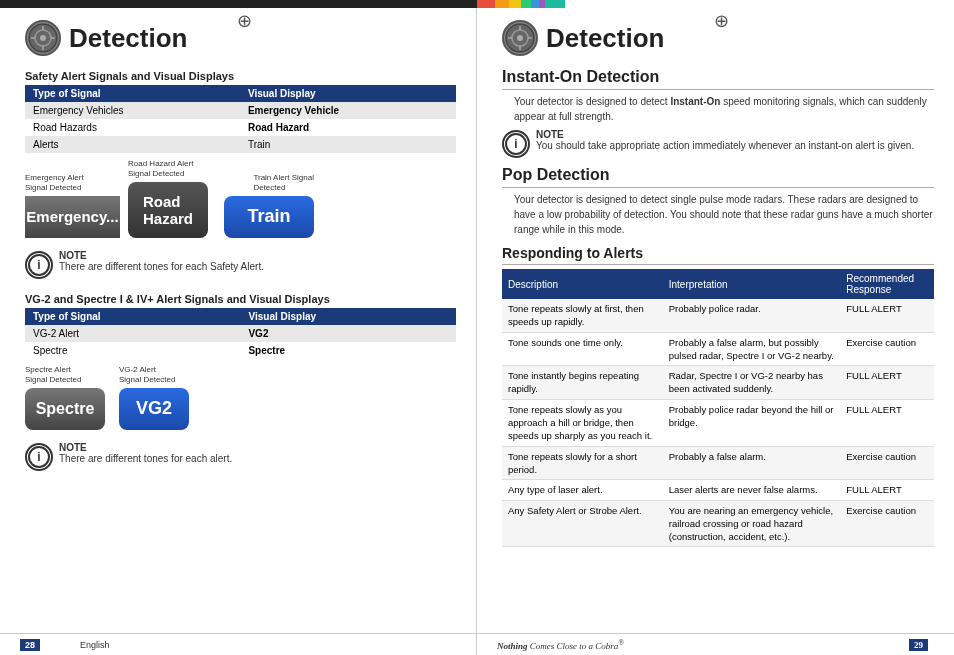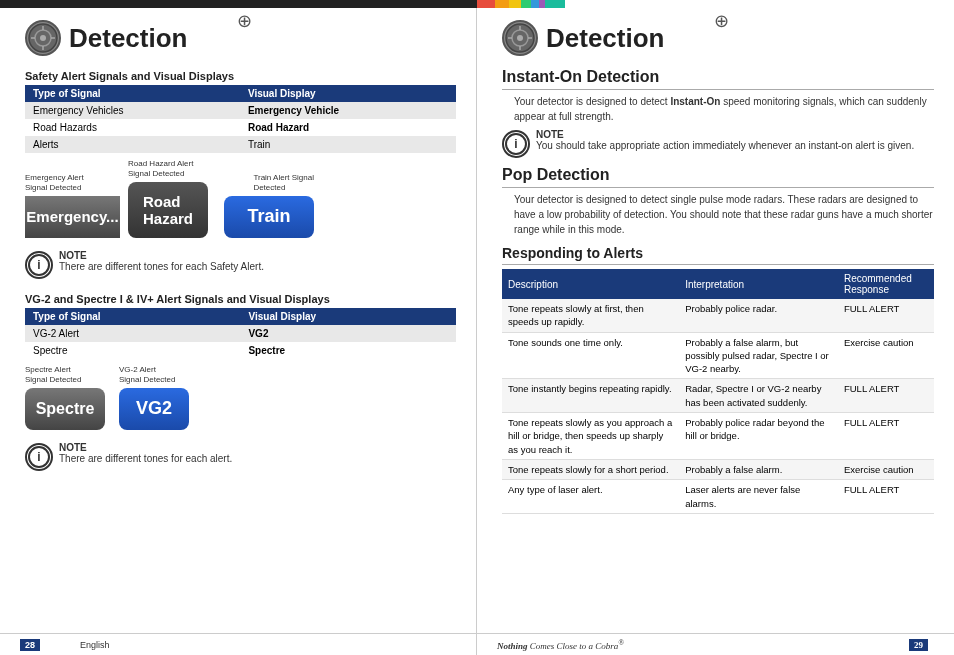--- a/index.html
+++ b/index.html
@@ -608,20 +608,25 @@
             <tr>
               <td>Tone repeats slowly for a short period.</td>
               <td>Probably a false alarm.</td>
               <td>Exercise caution</td>
             </tr>
             <tr>
               <td>Any type of laser alert.</td>
               <td>Laser alerts are never false alarms.</td>
               <td>FULL ALERT</td>
             </tr>
+            <tr>
+              <td>Any Safety Alert or Strobe Alert.</td>
+              <td>You are nearing an emergency vehicle, railroad crossing or road hazard (construction, accident, etc.).</td>
+              <td>Exercise caution</td>
+            </tr>
           </tbody>
       </table>
     </div>
 
   </div>
 </div>
 
 <div class="footer">
   <div class="footer-left">
     <span class="page-number-box">28</span>

